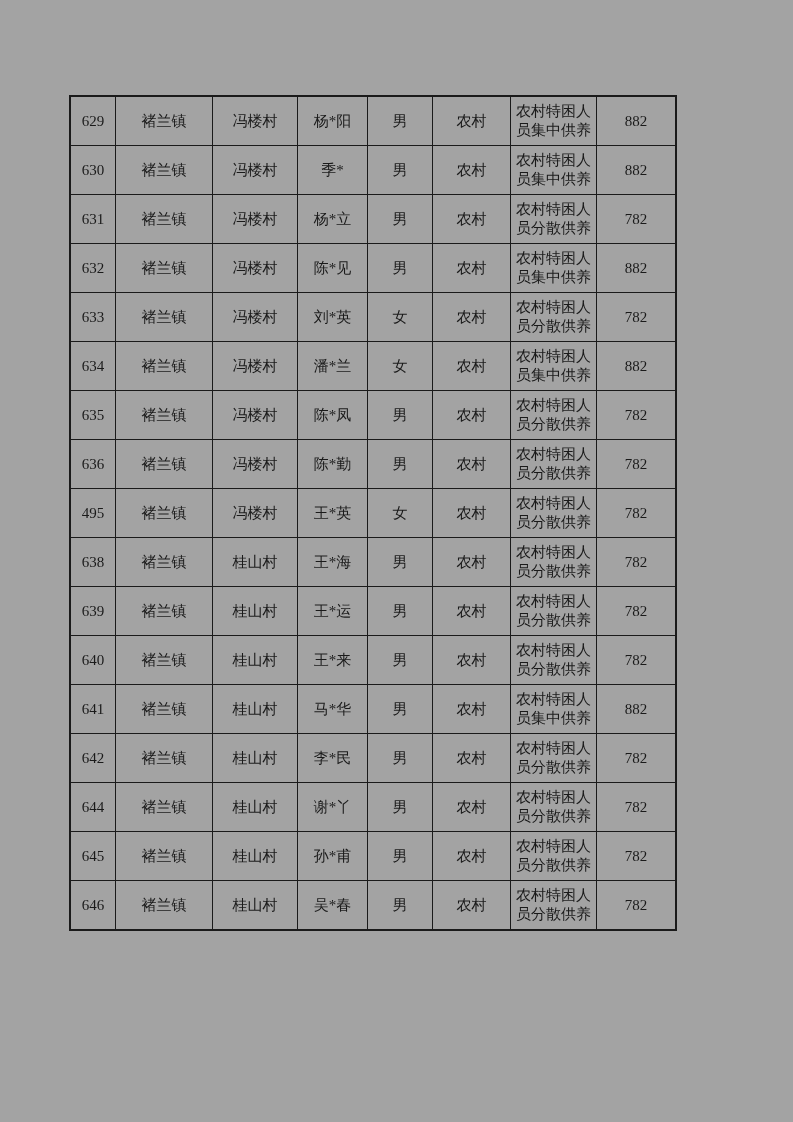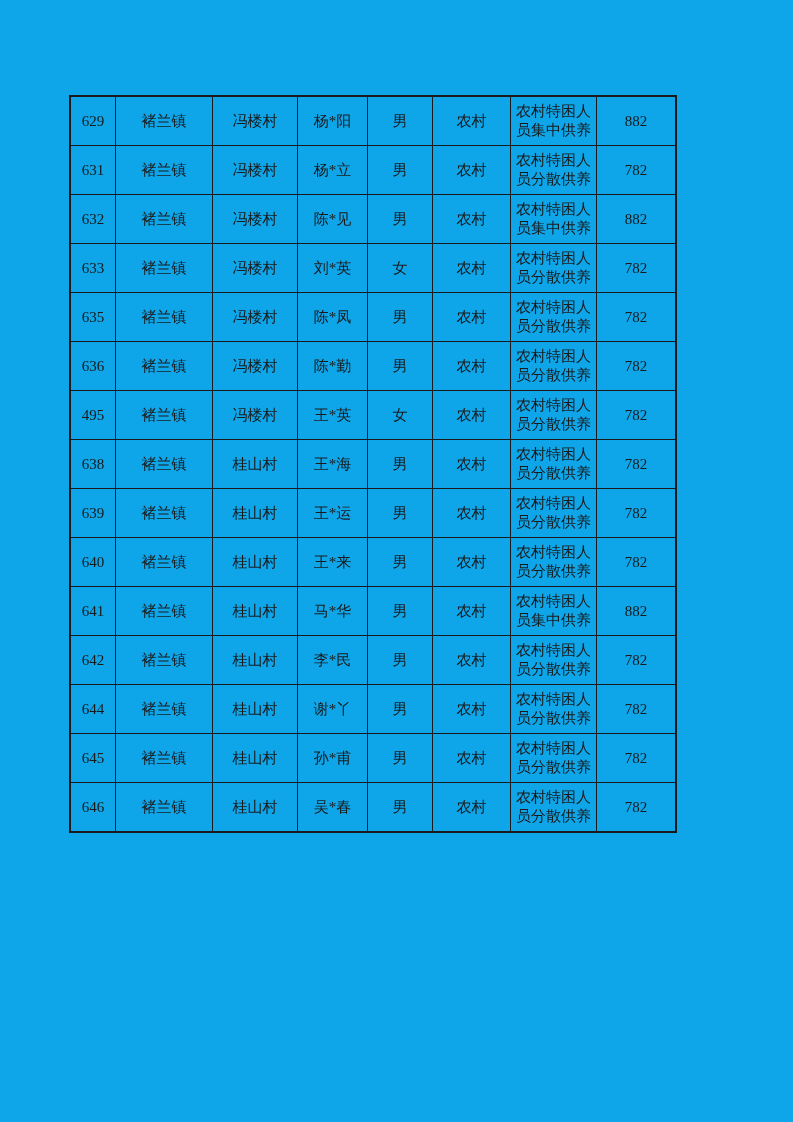--- a/index.html
+++ b/index.html
@@ -4,21 +4,21 @@
 <style>
   html, body {
     margin: 0;
     padding: 0;
     background: #ffffff;
   }
   .page {
     position: relative;
     width: 793px;
     height: 1122px;
-    background: #0ea5e9;
+    background: #a3a3a3;
     overflow: hidden;
     font-family: "Liberation Serif", "DejaVu Serif", serif;
     color: #1a1a1a;
   }
   table.grid {
     position: absolute;
     left: 69px;
     top: 95px;
     border-collapse: collapse;
     table-layout: fixed;
@@ -54,20 +54,30 @@
         <td class="c-seq">629</td>
         <td class="c-town">褚兰镇</td>
         <td class="c-village">冯楼村</td>
         <td class="c-name">杨*阳</td>
         <td class="c-gender">男</td>
         <td class="c-region">农村</td>
         <td class="c-cat">农村特困人员集中供养</td>
         <td class="c-amount">882</td>
       </tr>
       <tr>
+        <td class="c-seq">630</td>
+        <td class="c-town">褚兰镇</td>
+        <td class="c-village">冯楼村</td>
+        <td class="c-name">季*</td>
+        <td class="c-gender">男</td>
+        <td class="c-region">农村</td>
+        <td class="c-cat">农村特困人员集中供养</td>
+        <td class="c-amount">882</td>
+      </tr>
+      <tr>
         <td class="c-seq">631</td>
         <td class="c-town">褚兰镇</td>
         <td class="c-village">冯楼村</td>
         <td class="c-name">杨*立</td>
         <td class="c-gender">男</td>
         <td class="c-region">农村</td>
         <td class="c-cat">农村特困人员分散供养</td>
         <td class="c-amount">782</td>
       </tr>
       <tr>
@@ -82,20 +92,30 @@
       </tr>
       <tr>
         <td class="c-seq">633</td>
         <td class="c-town">褚兰镇</td>
         <td class="c-village">冯楼村</td>
         <td class="c-name">刘*英</td>
         <td class="c-gender">女</td>
         <td class="c-region">农村</td>
         <td class="c-cat">农村特困人员分散供养</td>
         <td class="c-amount">782</td>
+      </tr>
+      <tr>
+        <td class="c-seq">634</td>
+        <td class="c-town">褚兰镇</td>
+        <td class="c-village">冯楼村</td>
+        <td class="c-name">潘*兰</td>
+        <td class="c-gender">女</td>
+        <td class="c-region">农村</td>
+        <td class="c-cat">农村特困人员集中供养</td>
+        <td class="c-amount">882</td>
       </tr>
       <tr>
         <td class="c-seq">635</td>
         <td class="c-town">褚兰镇</td>
         <td class="c-village">冯楼村</td>
         <td class="c-name">陈*凤</td>
         <td class="c-gender">男</td>
         <td class="c-region">农村</td>
         <td class="c-cat">农村特困人员分散供养</td>
         <td class="c-amount">782</td>

